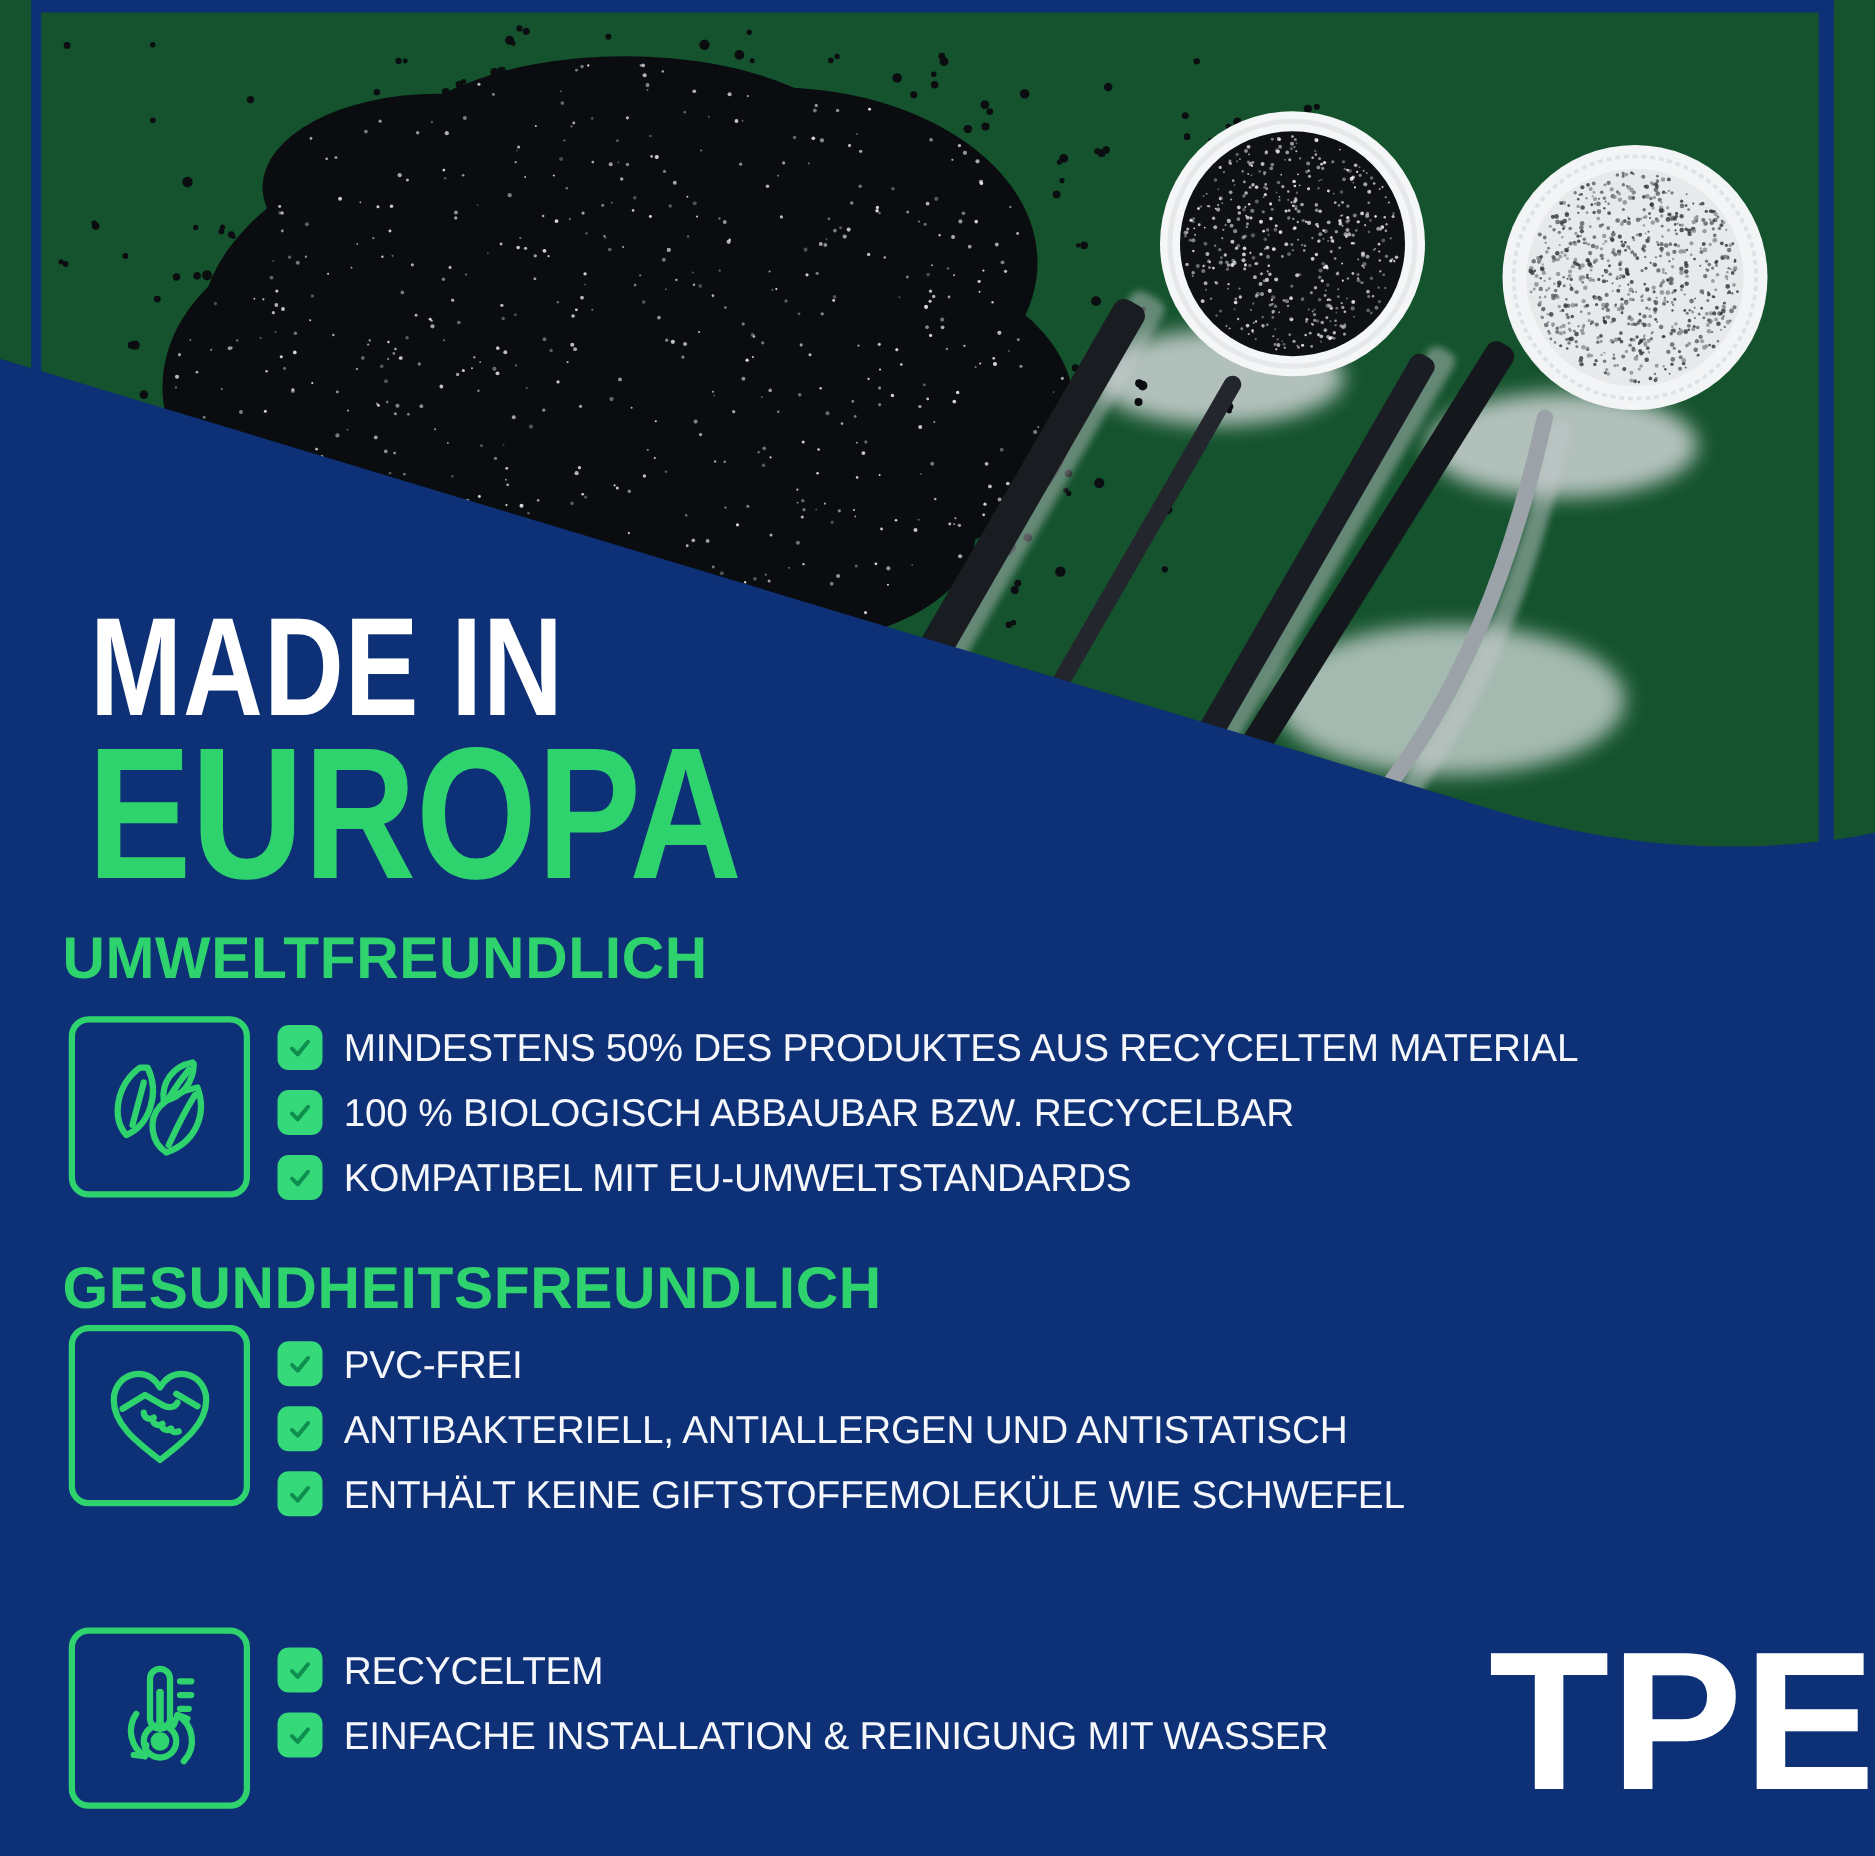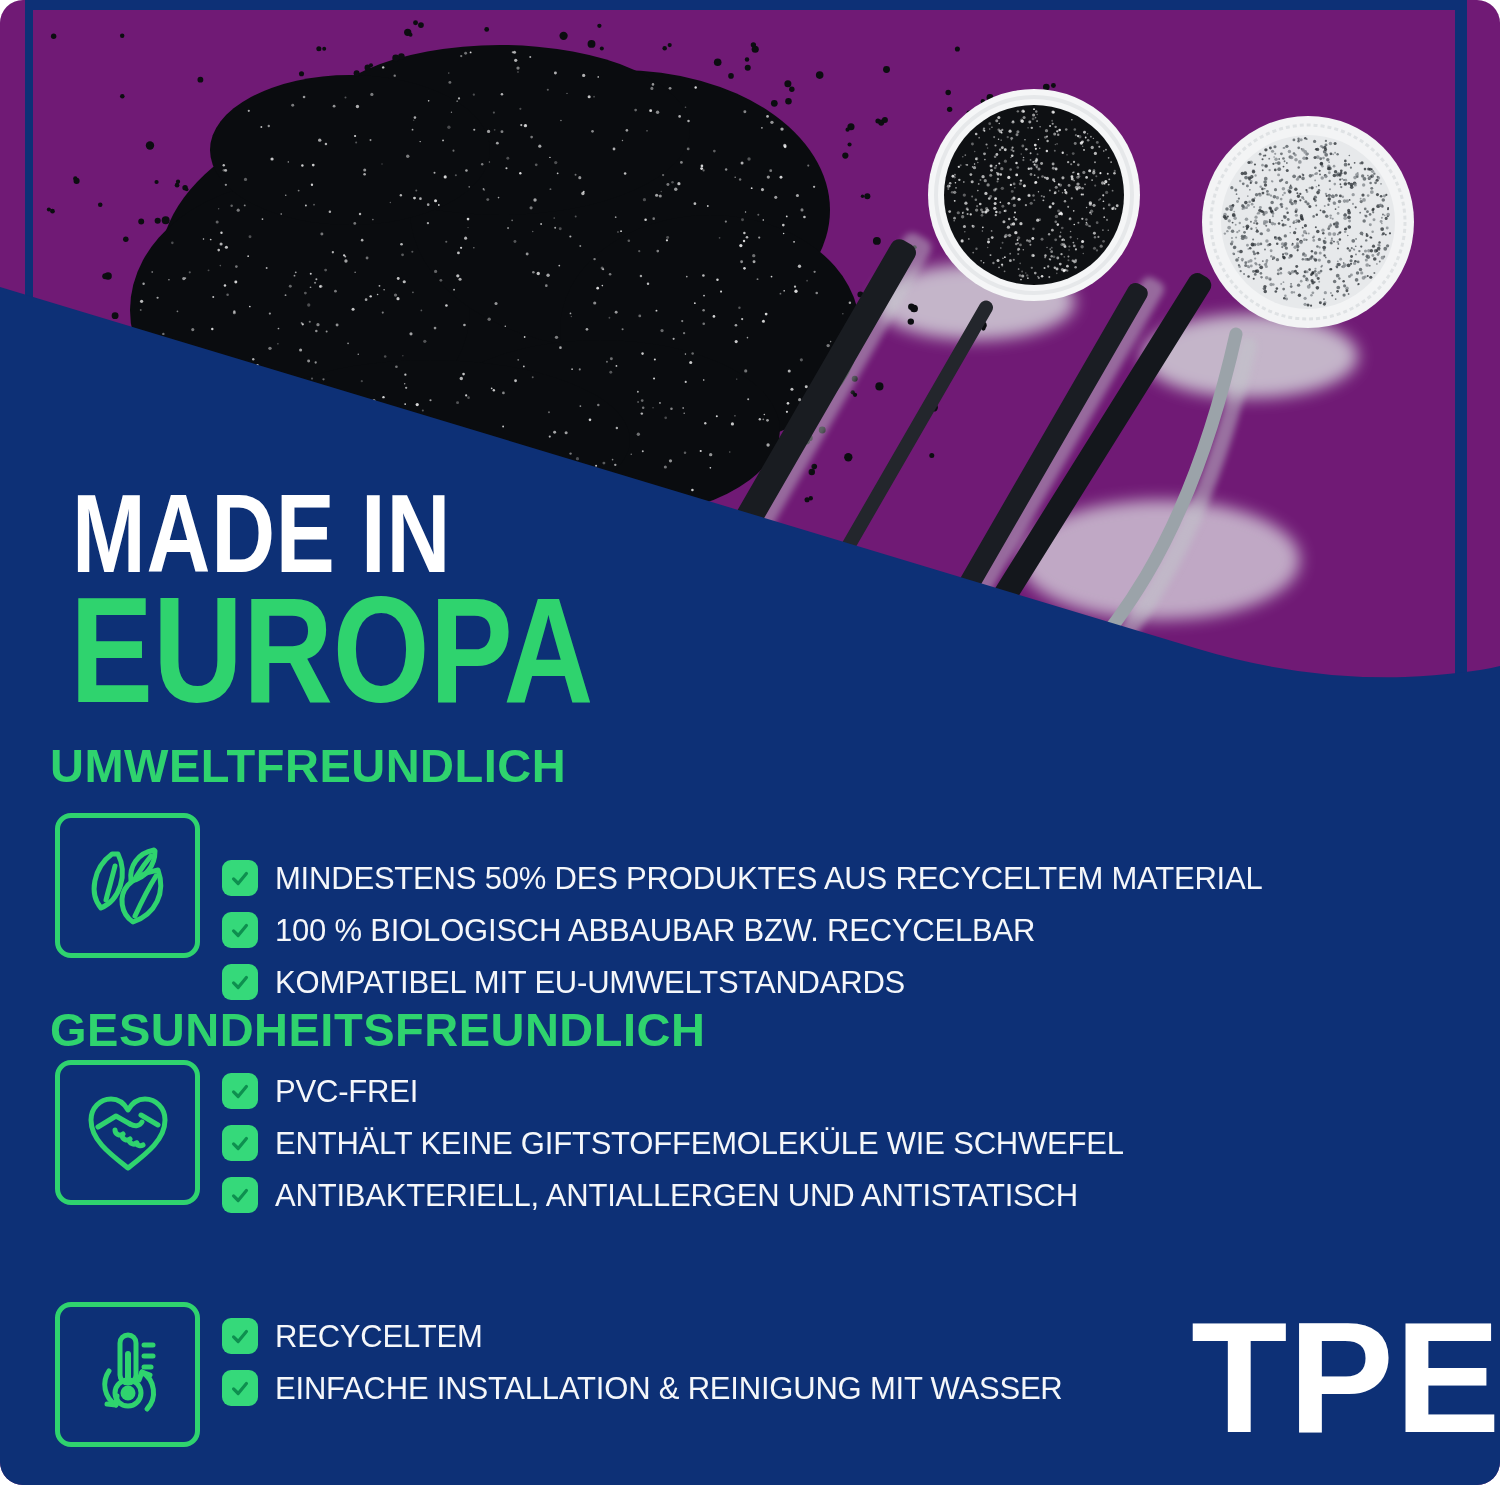--- a/index.html
+++ b/index.html
@@ -3,22 +3,22 @@
 <meta charset="utf-8">
 <style>
   :root{
     --navy:#0d3076;
     --green:#2fd36e;
     --cbx:#35d97a;
     --check:#0e8f4f;
   }
   html,body{margin:0;padding:0;background:#ffffff;}
   .page{
-    position:relative;width:1500px;height:1485px;background:#701a75;
-    overflow:hidden;font-family:"Liberation Sans",sans-serif;border-radius:23px;
+    position:relative;width:1500px;height:1485px;background:#14532d;
+    overflow:hidden;font-family:"Liberation Sans",sans-serif;
   }
   .bg{position:absolute;left:0;top:0;}
   .navy-fill{fill:var(--navy);}
   .hero-line1{
     position:absolute;left:72px;top:478px;font-size:112px;font-weight:bold;
     color:#ffffff;line-height:1;letter-spacing:1px;
     transform:scaleX(.79);transform-origin:left top;white-space:nowrap;
   }
   .hero-line2{
     position:absolute;left:70px;top:575px;font-size:150px;font-weight:bold;
@@ -2151,21 +2151,21 @@
   <div class="icon-box" style="top:813px">
     <svg width="100" height="100" viewBox="0 0 100 100">
       <path class="g-stroke" d="M34,18 C15,32 11,58 23,72 C42,64 50,38 40,18 Z"></path>
       <path class="g-stroke" d="M28,64 C31,52 34,42 37,30"></path>
       <path class="g-stroke" d="M76,14 C60,17 51,30 53,45 C68,42 77,29 77,15 Z"></path>
       <path class="g-stroke" d="M58,41 C63,33 68,26 73,20"></path>
       <path class="g-stroke" d="M80,34 C88,56 78,78 55,86 C43,78 40,60 50,49 C58,41 69,36 80,34 Z"></path>
       <path class="g-stroke" d="M57,80 C63,67 71,51 78,40"></path>
     </svg>
   </div>
-  <ul class="items" style="top:860px">
+  <ul class="items" style="top:820px">
     <li class="item">
       <span class="checkbox">
           <svg width="22" height="22" viewBox="0 0 24 24">
             <path d="M5,13 l5,5 L19,7" fill="none" stroke="var(--check)" stroke-width="3.5" stroke-linecap="round" stroke-linejoin="round"></path>
           </svg>
         </span>
       <span class="item-text">MINDESTENS 50% DES PRODUKTES AUS RECYCELTEM MATERIAL</span>
     </li>
     <li class="item">
       <span class="checkbox">
@@ -2206,29 +2206,29 @@
           </svg>
         </span>
       <span class="item-text">PVC-FREI</span>
     </li>
     <li class="item">
       <span class="checkbox">
           <svg width="22" height="22" viewBox="0 0 24 24">
             <path d="M5,13 l5,5 L19,7" fill="none" stroke="var(--check)" stroke-width="3.5" stroke-linecap="round" stroke-linejoin="round"></path>
           </svg>
         </span>
-      <span class="item-text">ENTHÄLT KEINE GIFTSTOFFEMOLEKÜLE WIE SCHWEFEL</span>
+      <span class="item-text">ANTIBAKTERIELL, ANTIALLERGEN UND ANTISTATISCH</span>
     </li>
     <li class="item">
       <span class="checkbox">
           <svg width="22" height="22" viewBox="0 0 24 24">
             <path d="M5,13 l5,5 L19,7" fill="none" stroke="var(--check)" stroke-width="3.5" stroke-linecap="round" stroke-linejoin="round"></path>
           </svg>
         </span>
-      <span class="item-text">ANTIBAKTERIELL, ANTIALLERGEN UND ANTISTATISCH</span>
+      <span class="item-text">ENTHÄLT KEINE GIFTSTOFFEMOLEKÜLE WIE SCHWEFEL</span>
     </li>
   </ul>
 
   <div class="icon-box" style="top:1302px">
     <svg width="100" height="100" viewBox="0 0 100 100">
       <rect class="g-stroke" x="42" y="10" width="16" height="48" rx="8"></rect>
       <rect class="g-fill" x="47" y="26" width="6" height="30" rx="3"></rect>
       <circle class="g-stroke" cx="50" cy="68" r="13"></circle>
       <circle class="g-fill" cx="50" cy="68" r="7.5"></circle>
       <path class="g-stroke" d="M66,20 H75"></path>

